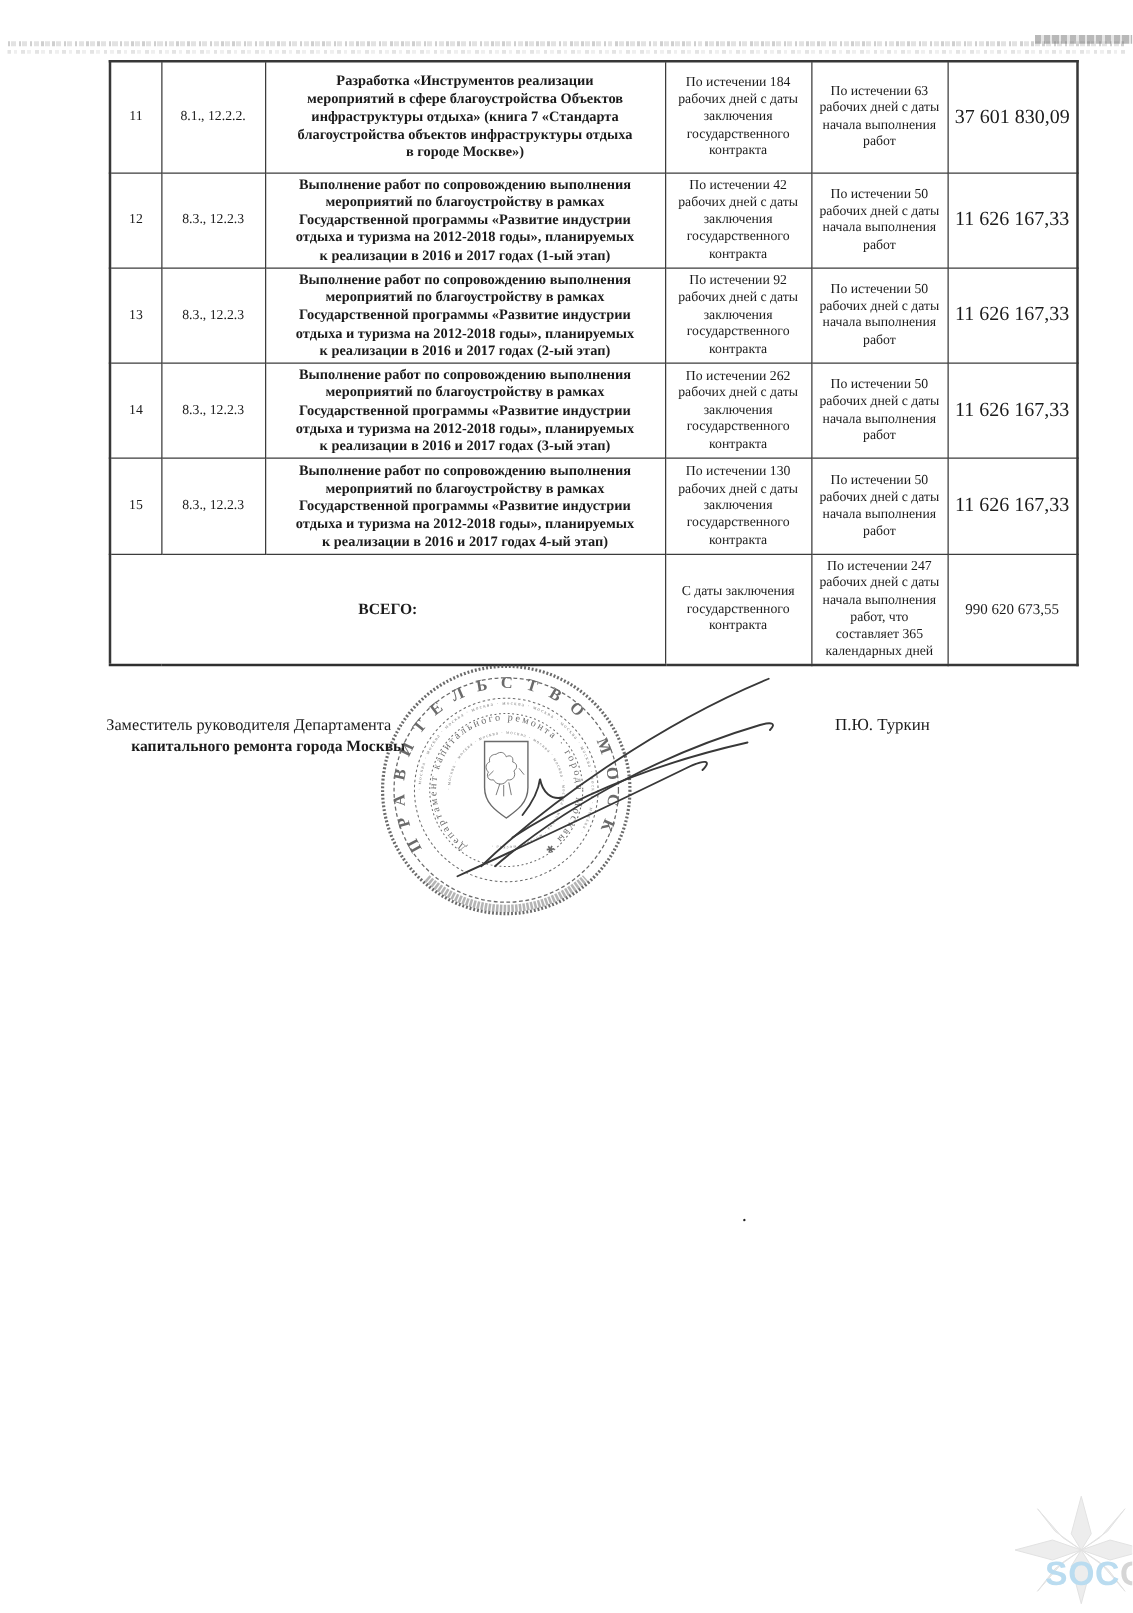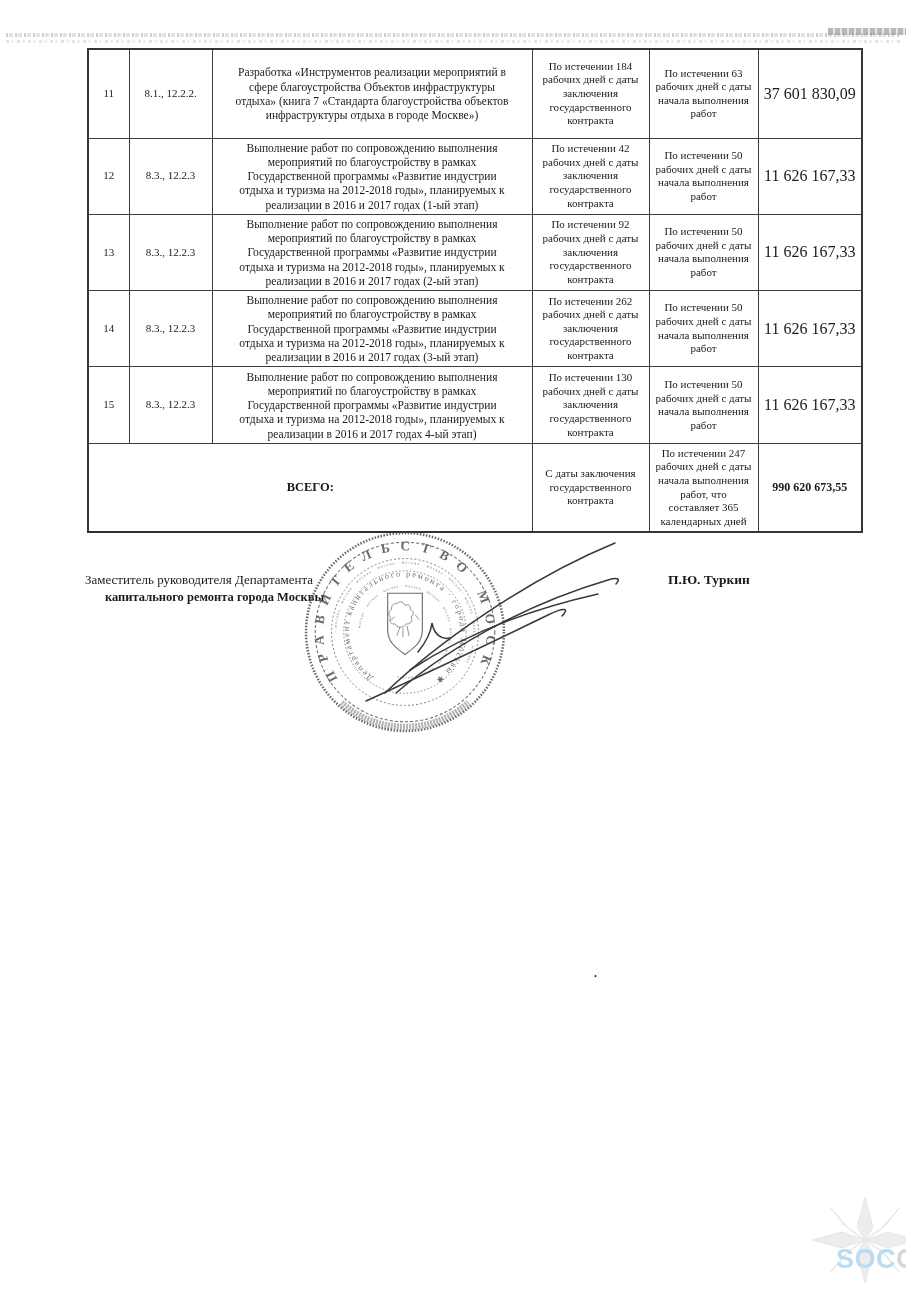--- a/index.html
+++ b/index.html
@@ -12,29 +12,29 @@
   .noise-b{position:absolute;left:6px;top:40px;width:894px;height:3px;opacity:.32;
     background:repeating-linear-gradient(90deg,#a9a9a9 0 3px,transparent 3px 5px,#cdcdcd 5px 8px,transparent 8px 11px);}
   .noise-c{position:absolute;left:828px;top:28px;width:78px;height:7px;opacity:.55;
     background:repeating-linear-gradient(90deg,#7f7f7f 0 5px,#d2d2d2 5px 7px);}
 
   
   .doc-table{position:absolute;left:87px;top:48px;border-collapse:collapse;table-layout:fixed;
              border:2px solid #373737;}
   .doc-table td{border:1px solid #3c3c3c;text-align:center;vertical-align:middle;
                 padding:2px 5px;font-size:11px;line-height:1.24;color:#1b1b1b;}
-  .doc-table td.desc{font-size:11.5px;padding:2px 23px;}
+  .doc-table td.desc{font-size:11.5px;padding:2px 23px;font-weight:bold;}
   .doc-table td.amount{font-size:16px;white-space:nowrap;}
   .doc-table td.total-label{font-size:12.5px;border-bottom:2px solid #2f2f2f;font-weight:bold;}
-  .doc-table td.total-amount{font-weight:bold;font-size:12px;white-space:nowrap;margin-left:38px;}
+  .doc-table td.total-amount{font-weight:normal;font-size:12px;white-space:nowrap;margin-left:38px;}
 
   
   .sig-role-1{position:absolute;left:85px;top:572px;font-weight:normal;font-size:13px;}
   .sig-role-2{position:absolute;left:85px;top:590px;font-weight:bold;font-size:12.5px;margin-left:20px;}
-  .sig-name{position:absolute;left:668px;top:572px;font-weight:bold;font-size:13.5px;}
+  .sig-name{position:absolute;left:668px;top:572px;font-weight:normal;font-size:13.5px;}
 
   .stamp-svg{position:absolute;left:303px;top:530px;opacity:.82;}
   .signature-svg{position:absolute;left:340px;top:520px;}
   .stamp-text{font-family:"Liberation Serif",serif;}
 
   
   .stray-dot{position:absolute;left:594px;top:966px;font-size:12px;color:#222;font-weight:bold;}
 
   
   .watermark-svg{position:absolute;left:800px;top:1185px;}

